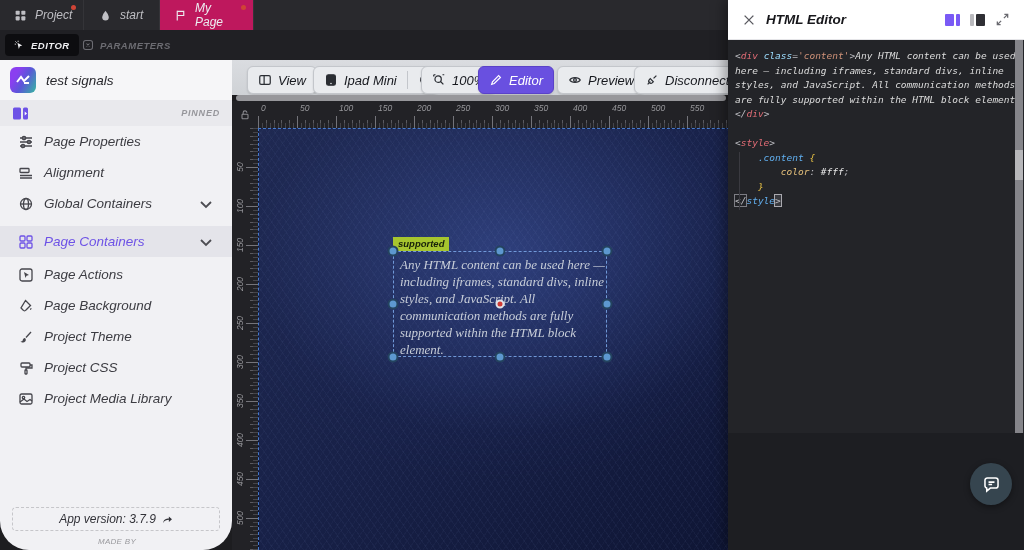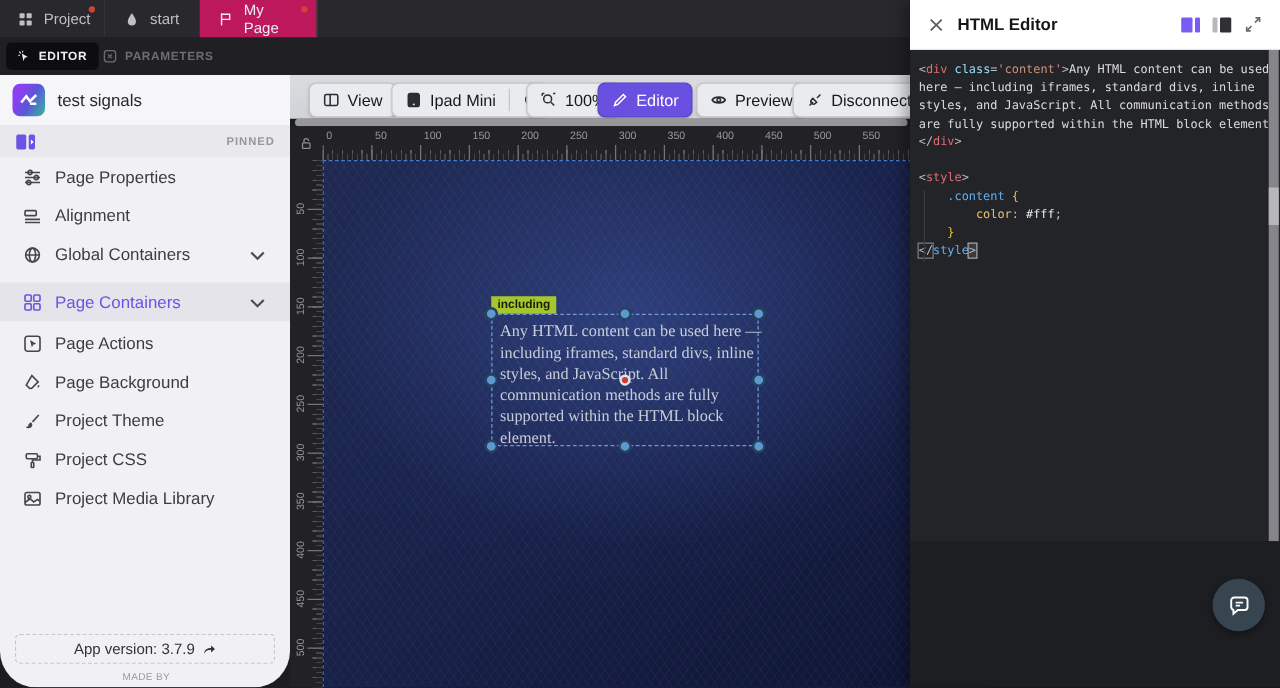--- a/index.html
+++ b/index.html
@@ -1,18 +1,18 @@
 <!DOCTYPE html>
 <html><head>
 <meta charset="utf-8">
 <style>
   * { margin:0; padding:0; box-sizing:border-box; }
   html,body { width:1024px; height:550px; overflow:hidden; background:#1d1d20;
     font-family:"Liberation Sans", sans-serif; }
-  .app { position:relative; width:1024px; height:550px; overflow:hidden; background:#1d1d20; }
+  .app { position:relative; width:1024px; height:550px; overflow:hidden; background:#1d1d20;font-style:italic; }
 
   
   .tabbar { position:absolute; left:0; top:0; width:1024px; height:30px; background:#29292d; }
   .tab { position:absolute; top:0; height:30px; display:flex; align-items:center; gap:8px;
     padding:0 14px; color:#bfbfc4; font-size:12px; border-right:1px solid #343438; cursor:pointer; }
   .tab.active { background:#be185d; color:#ececf0; }
   .tab .dot { position:absolute; right:7px; top:5px; width:5px; height:5px; border-radius:50%; background:#cf4436; }
   .tico { width:13px; height:13px; flex:0 0 auto; }
 
   
@@ -304,21 +304,21 @@
       <div class="rtickMv" style="top: 273px;"></div>
       <div class="rlabv" style="top: 307px;">400</div>
       <div class="rtickMv" style="top: 312px;"></div>
       <div class="rlabv" style="top: 346px;">450</div>
       <div class="rtickMv" style="top: 351px;"></div>
       <div class="rlabv" style="top: 385px;">500</div>
       <div class="rtickMv" style="top: 390px;"></div>
       <div class="rlabv" style="top: 424px;">550</div>
     </div>
 
-  <div class="blocklabel">including</div>
+  <div class="blocklabel">supported</div>
   <div class="selbox"></div>
   <div class="blocktext">
       <div>Any HTML content can be used here —</div>
       <div>including iframes, standard divs, inline</div>
       <div>styles, and JavaScript. All</div>
       <div>communication methods are fully</div>
       <div>supported within the HTML block</div>
       <div>element.</div>
     </div>
   <div class="handle" style="left:393px;top:251px;"></div>

